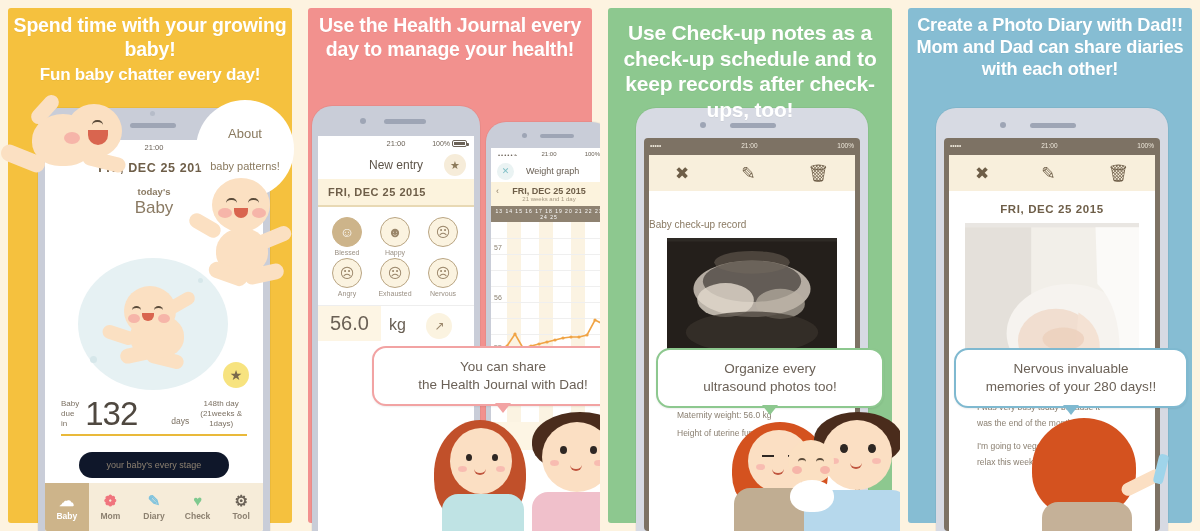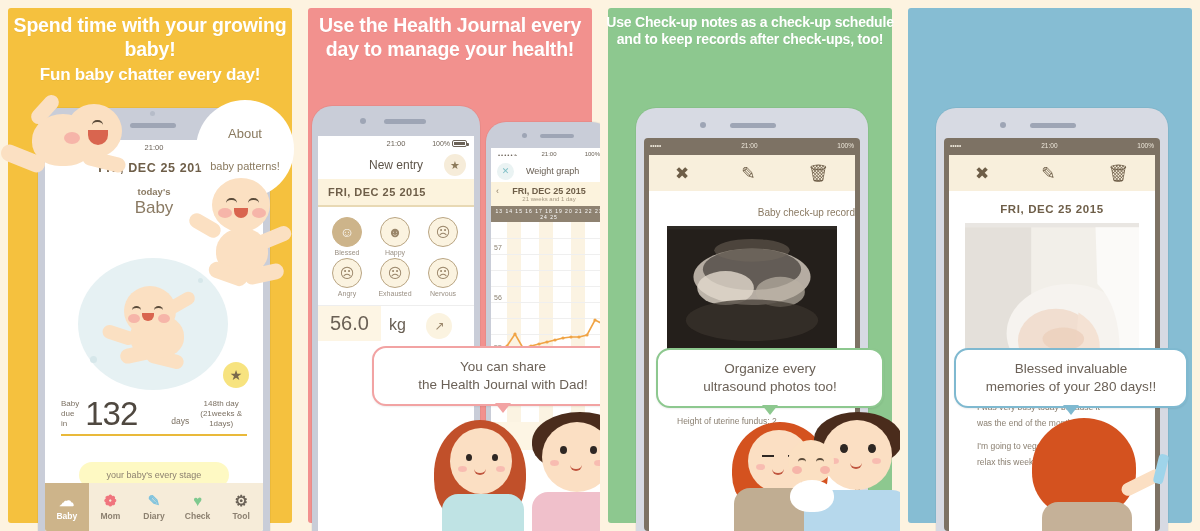--- a/index.html
+++ b/index.html
@@ -44,21 +44,21 @@
     padding: 0 6px;
     z-index: 30;
   }
   .headline .sub {
     display: block;
     font-size: 17px;
     margin-top: 3px;
   }
   .p1 .headline { top: 14px; }
   .p2 .headline { top: 14px; }
-  .p3 .headline { top: 14px; font-size: 14px; }
+  .p3 .headline { top: 20px; font-size: 21px; }
   .p4 .headline { top: 14px; font-size: 18.2px; }
 
   
   .phone {
     position: absolute;
     background: #c9cdd8;
     border-radius: 20px 20px 0 0;
     overflow: hidden;
     box-shadow: 0 0 0 1px rgba(0,0,0,0.04);
   }
@@ -117,22 +117,22 @@
   .p1-counter .lbl { font-size:8px; color:#7c7163; line-height:1.25; }
   .p1-counter .big { font-size:33px; color:#4f4840; font-weight:300; letter-spacing:-1px; line-height:0.95;}
   .p1-counter .days { font-size:8.5px; color:#7c7163; padding-bottom:3px;margin-left:28px;}
   .p1-counter .right { font-size:8px; color:#7c7163; line-height:1.25; margin-left:auto; text-align:center;}
   .p1-star {
     position:absolute; right:14px; top:222px; width:26px; height:26px; border-radius:50%;
     background:#f7e37f; display:flex; align-items:center; justify-content:center;
     color:#7a6a4c; font-size:14px;
   }
   .p1-pill {
-    position:absolute; left:34px; right:34px; top:322px; height:26px;
-    background:#fef9c3; border-radius:13px;
+    position:absolute; left:34px; right:34px; top:312px; height:26px;
+    background:#0f172a; border-radius:13px;
     display:flex;align-items:center;justify-content:center;
     color:#8c8070; font-size:9px;
   }
   .tabbar {
     position:absolute; left:0; right:0; bottom:0; height:48px;
     background:#f6ecd9; display:flex;
   }
   .tabbar .tab {
     flex:1; display:flex; flex-direction:column; align-items:center; justify-content:center;
     font-size:8.5px; color:#8c8070; font-weight:bold; gap:3px;
@@ -186,21 +186,21 @@
   .p3 .phone, .p4 .phone { left: 36px; top: 108px; width: 232px; height: 423px; background:#d7dae3;}
   .p3 .frame, .p4 .frame {
     position:absolute; left:8px; top:30px; width:216px; height:393px;
     background:#7d7264; border-radius:4px; padding:0;
   }
   .p34-status{height:14px;display:flex;align-items:center;justify-content:space-between;
               padding:0 6px;font-size:6.5px;color:#efe9dc;}
   .p34-screen{position:absolute;left:5px;top:17px;right:5px;bottom:0;background:#fff;overflow:hidden;}
   .p34-toolbar{height:36px;background:#f8efdc;display:flex;align-items:center;justify-content:space-around;
                color:#6e5e48;font-size:17px;}
-  .p3-caption{text-align:right;color:#8a7a63;font-size:10px;padding:16px 0 8px;}
+  .p3-caption{text-align:left;color:#8a7a63;font-size:10px;padding:28px 0 8px;}
   .p3-photo{margin:0 18px;height:128px;background:#2e2a25;position:relative;overflow:hidden;}
   .p3-fields{padding:10px 14px 0;color:#8b8072;font-size:8.5px;line-height:2.2;border-top:1px solid #e7d9b9;margin:10px 14px 0;}
   .p4-date{text-align:center;font-weight:bold;color:#6e5e48;font-size:11.5px;letter-spacing:0.6px;padding:12px 0 8px;}
   .p4-photo{margin:0 16px;height:160px;background:#e9e6e2;position:relative;overflow:hidden;}
   .p4-text{padding:8px 14px 0;color:#8b8072;font-size:8.5px;line-height:1.85;border-top:1px solid #d9cfbb;margin:8px 14px 0;}
 
   
   .callout{
     position:absolute; background:#fff; border-radius:14px;
     padding:10px 14px; text-align:center; color:#6b6157;
@@ -583,20 +583,23 @@
       <div class="bb-eye" style="left:16px;top:18px;width:8px;"></div>
       <div class="bb-eye" style="left:34px;top:18px;width:8px;"></div>
       <div class="bb-cheek" style="left:10px;top:26px;width:10px;height:8px;"></div>
       <div class="bb-cheek" style="left:38px;top:26px;width:10px;height:8px;"></div>
       <div class="bb-body" style="left:8px;top:40px;width:44px;height:32px;background:#fff;"></div>
     </div>
   </div>
 
   <div class="panel p4">
     <div class="panel-bg"></div>
+    <div class="headline">
+      <span>Create a Photo Diary with Dad!! Mom and Dad can share diaries with each other!</span>
+    </div>
 
     <div class="phone">
       <div class="speaker-dot" style="left:64px;top:14px;"></div>
       <div class="speaker-bar" style="left:94px;top:15px;width:46px;"></div>
       <div class="frame">
         <div class="p34-status">
           <span>•••••</span>
           <span>21:00</span>
           <span>100%</span>
         </div>
@@ -623,21 +626,21 @@
             <div>was the end of the month.</div>
             <div style="height:8px;"></div>
             <div>I'm going to vegetate and</div>
             <div>relax this weekend!</div>
           </div>
         </div>
       </div>
     </div>
 
     <div class="callout blue" style="left:54px;top:348px;width:234px;">
-      <span>Blessed invaluable</span><br>
+      <span>Nervous invaluable</span><br>
       <span>memories of your 280 days!!</span>
     </div>
 
     <div class="char" style="left:128px;top:418px;width:120px;height:113px;">
       <div class="hair" style="left:4px;top:0px;width:104px;height:100px;background:#d4521f;"></div>
       <div class="body-sh" style="left:14px;top:84px;width:90px;height:32px;background:#c5b198;"></div>
       <div class="bb-limb" style="left:92px;top:58px;width:44px;height:13px;background:#fbdfc3;transform:rotate(-26deg);border-radius:8px;"></div>
       <div style="position:absolute;left:128px;top:36px;width:10px;height:30px;background:#9fd4ea;border-radius:4px;transform:rotate(14deg);"></div>
     </div>
   </div>

